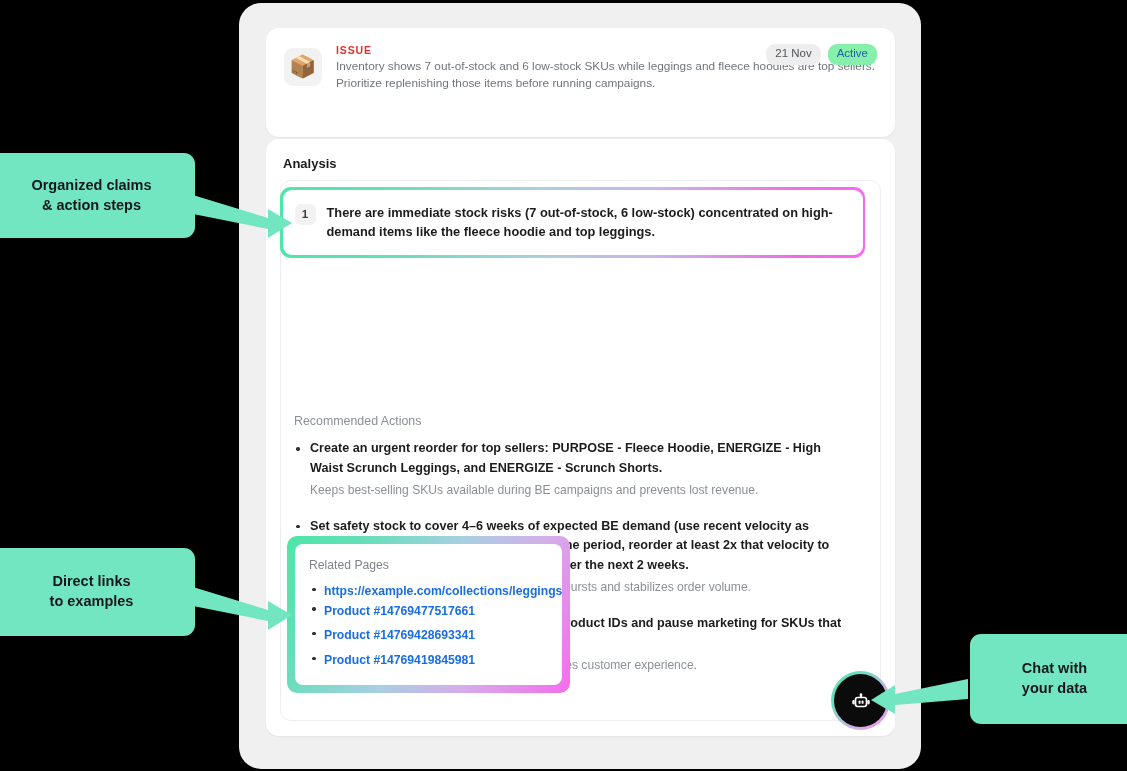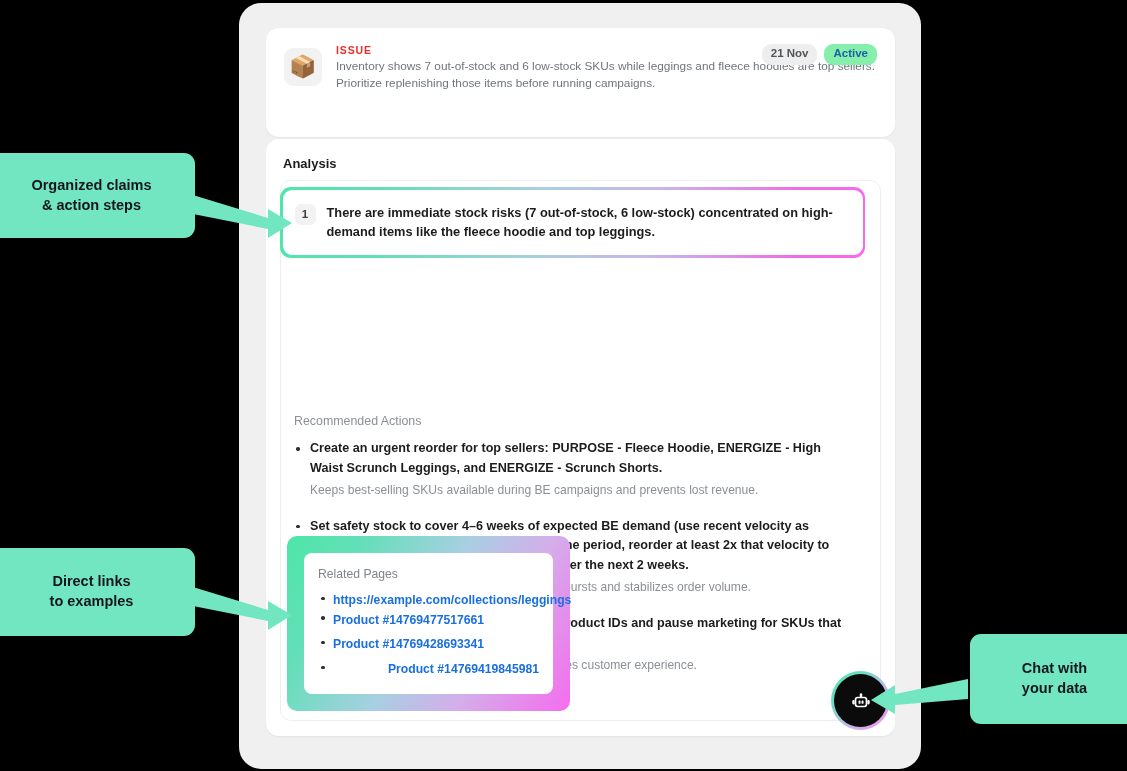--- a/index.html
+++ b/index.html
@@ -74,21 +74,21 @@
     color: #70757c;
     max-width: 540px;
   }
   .issue-meta {
     position: absolute;
     right: 0; top: 0;
     display: flex; gap: 7px; align-items: center;
   }
   .pill {
     font-size: 11.5px;
-    font-weight: bold;
+    font-weight: normal;
     border-radius: 9px;
     padding: 4px 9px 5px 9px;
     line-height: 1;
     white-space: nowrap;
   }
   .pill-date { background: #eeeeef; color: #4f5458; }
   .pill-status { background: #86efac; color: #1f5fa8; }
 
   
   .analysis-card {
@@ -188,38 +188,38 @@
     line-height: 1.55;
     color: #8b9096;
     margin-top: 2px;
   }
 
   
   .related-wrap {
     position: absolute;
     left: 21px; top: 397px;
     width: 283px;
-    padding: 17px;
+    padding: 8px;
     border-radius: 10px;
     background: linear-gradient(120deg, #4de6a8 0%, #63dfb8 20%, #a8cfe2 48%, #d4aeea 70%, #f56cee 100%);
   }
   .related {
     background: #ffffff;
     border-radius: 8px;
     padding: 14px 14px 15px 14px;
   }
   .rel-head {
     font-size: 12.2px;
     color: #7f858b;
     margin-bottom: 9px;
   }
   .rel-head.second { margin-top: 14px; }
   .rel-list { list-style: none; }
   .rel-item { position: relative; padding-left: 15px; margin-bottom: 5px; }
-  .rel-item:last-child { margin-bottom: 0; text-align: right; }
+  .rel-item:last-child { margin-bottom: 0; }
   .rel-item::before {
     content: "";
     position: absolute;
     left: 3px; top: 6.5px;
     width: 3.5px; height: 3.5px;
     background: #2c2f33;
     border-radius: 50%;
   }
   .rel-link {
     font-size: 12.2px;

